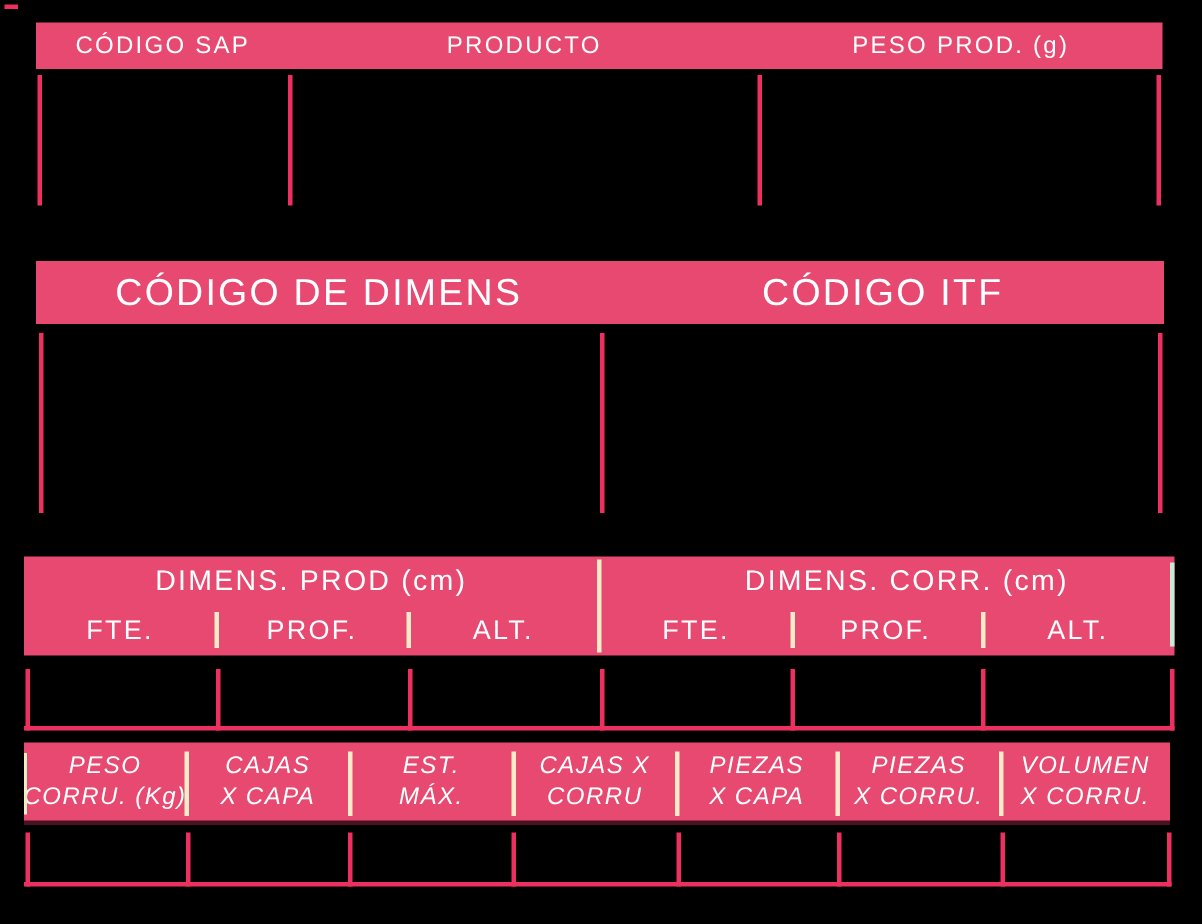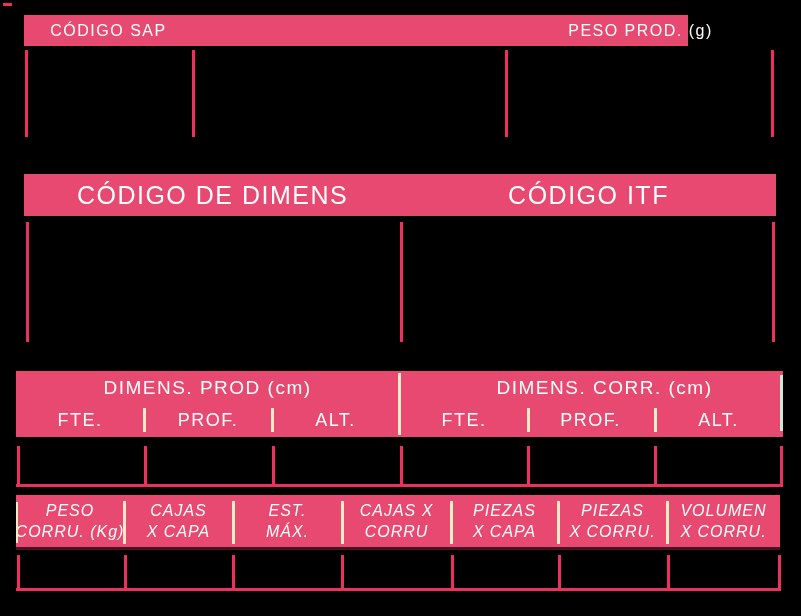--- a/index.html
+++ b/index.html
@@ -25,21 +25,21 @@
     color:var(--header-text);font-weight:300;letter-spacing:1.5px;
     white-space:nowrap;
   }
   .vline{position:absolute;width:3px;background:var(--grid-line);}
   .hline{position:absolute;height:3px;background:var(--grid-line);}
   .tick{position:absolute;width:3px;background:var(--tick-cream);}
   .tick-mint{position:absolute;width:3px;background:var(--tick-mint);}
   .cell{position:absolute;background:transparent;color:var(--header-text);}
   .corner-mark{position:absolute;left:3px;top:3px;width:9px;height:3px;background:var(--grid-line);}
 
-  .s1-bar{left:24px;top:15px;width:664px;height:31px;font-size:16px;}
+  .s1-bar{left:24px;top:15px;width:751px;height:31px;font-size:16px;}
   .s2-bar{left:24px;top:174px;width:752px;height:42px;font-size:25px;}
   .s3-bar{left:16px;top:371px;width:767px;height:66px;}
   .s3-row1{height:33px;font-size:19px;}
   .s3-row2{top:33px;height:33px;font-size:18px;}
   .s4-bar{left:16px;top:495px;width:764px;height:55px;border-bottom:3px solid var(--bar-shadow);font-style:italic;}
   .s4-col{
     position:absolute;top:0;height:100%;
     display:flex;flex-direction:column;align-items:center;justify-content:center;
     color:var(--header-text);font-weight:300;font-size:16px;line-height:21px;
     letter-spacing:1px;text-align:center;white-space:nowrap;
@@ -47,20 +47,21 @@
 </style>
 </head>
 <body>
 
 <div class="canvas">
 
   <div class="corner-mark"></div>
 
   <div class="bar s1-bar">
     <div class="hcell" style="left:0;width:169px">CÓDIGO SAP</div>
+    <div class="hcell" style="left:169px;width:313px">PRODUCTO</div>
     <div class="hcell" style="left:482px;width:269px">PESO PROD. (g)</div>
   </div>
   <div class="vline" style="left:25px;top:50px;height:87px"></div>
   <div class="vline" style="left:192px;top:50px;height:87px"></div>
   <div class="vline" style="left:505px;top:50px;height:87px"></div>
   <div class="vline" style="left:771px;top:50px;height:87px"></div>
   <div class="cell" style="left:28px;top:50px;width:164px;height:87px"></div>
   <div class="cell" style="left:195px;top:50px;width:310px;height:87px"></div>
   <div class="cell" style="left:508px;top:50px;width:263px;height:87px"></div>
 

